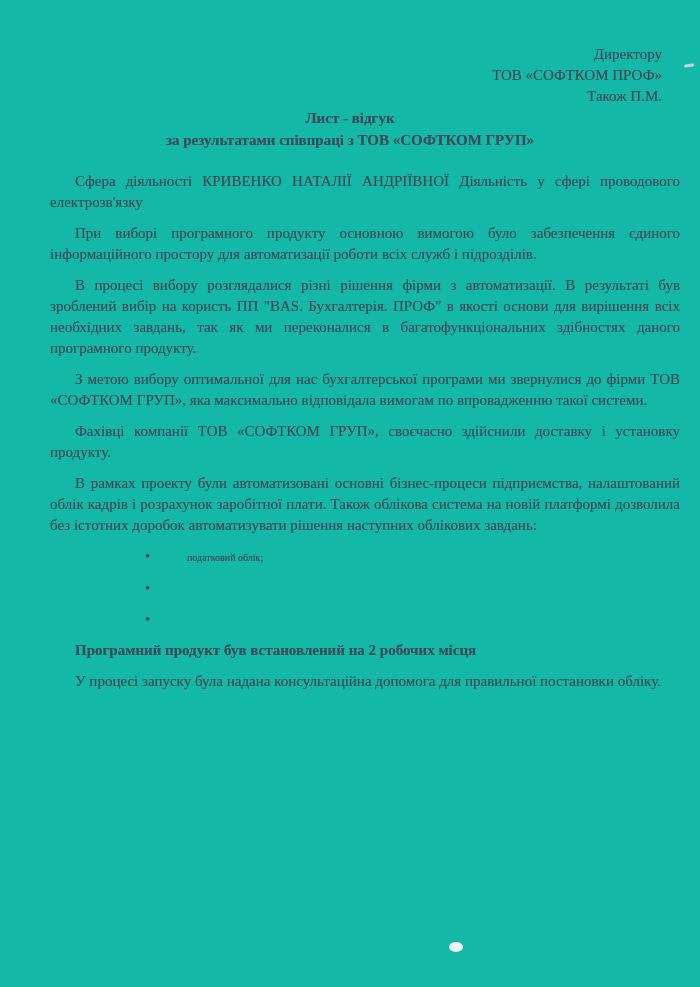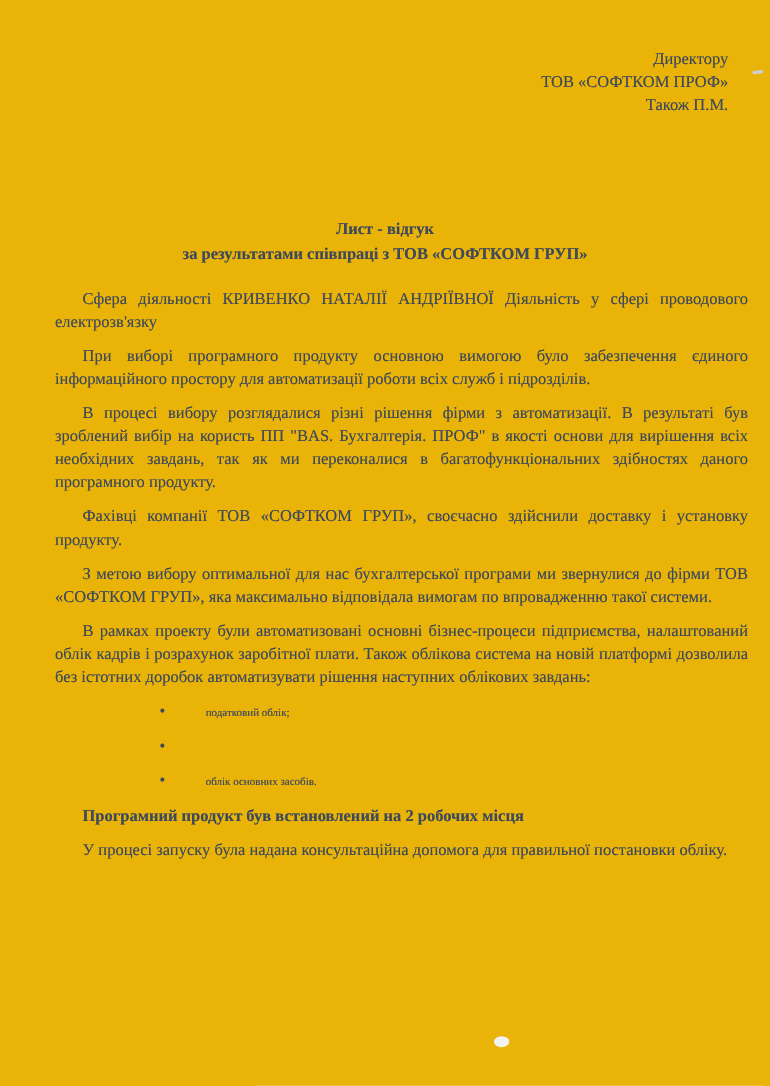--- a/index.html
+++ b/index.html
@@ -9,36 +9,35 @@
     background: #ffffff;
     font-family: "Liberation Serif", "DejaVu Serif", serif;
     color: #3e4a5c;
     position: relative;
     overflow: hidden;
   }
   .page {
     position: relative;
     width: 700px;
     height: 987px;
-    background: #eab308;
+    background: #14b8a6;
   }
   .scan-text {
     text-shadow: 0 0 0.45px rgba(62, 74, 92, 0.55);
   }
   
   .recipient {
     padding-top: 44px;
     margin-right: 38px;
     text-align: right;
     font-size: 15px;
     line-height: 21px;
   }
   
   .doc-title {
-    margin-top: 91px;
     text-align: center;
     font-weight: bold;
     font-size: 15px;
     line-height: 22px;
   }
   
   .body-text {
     margin: 20px 20px 0 50px;
     font-size: 15px;
     line-height: 21px;
@@ -92,35 +91,34 @@
 
   <div class="doc-title">
     <div>Лист - відгук</div>
     <div>за результатами співпраці з ТОВ «СОФТКОМ ГРУП»</div>
   </div>
 
   <div class="body-text">
     <p class="para">Сфера діяльності КРИВЕНКО НАТАЛІЇ АНДРІЇВНОЇ  Діяльність у сфері проводового електрозв'язку</p>
     <p class="para">При виборі програмного продукту основною вимогою було забезпечення єдиного інформаційного простору для автоматизації роботи всіх служб і підрозділів.</p>
     <p class="para">В процесі вибору розглядалися різні рішення фірми з автоматизації. В результаті був зроблений вибір на користь ПП "BAS. Бухгалтерія. ПРОФ" в якості основи для вирішення всіх необхідних завдань, так як ми переконалися в багатофункціональних здібностях даного програмного продукту.</p>
+    <p class="para">З метою вибору оптимальної для нас бухгалтерської програми ми звернулися до фірми ТОВ «СОФТКОМ ГРУП», яка максимально відповідала вимогам по впровадженню такої системи.</p>
     <p class="para">Фахівці компанії ТОВ «СОФТКОМ ГРУП», своєчасно здійснили доставку і установку продукту.</p>
-    <p class="para">З метою вибору оптимальної для нас бухгалтерської програми ми звернулися до фірми ТОВ «СОФТКОМ ГРУП», яка максимально відповідала вимогам по впровадженню такої системи.</p>
     <p class="para">В рамках проекту були автоматизовані основні бізнес-процеси підприємства, налаштований облік кадрів і розрахунок заробітної плати. Також облікова система на новій платформі дозволила без істотних доробок автоматизувати рішення наступних облікових завдань:</p>
 
     <div class="bullet-list">
       <div class="bullet-row">
         <span class="bullet-dot">•</span>
         <span class="bullet-label">податковий облік;</span>
       </div>
       <div class="bullet-row">
         <span class="bullet-dot">•</span>
       </div>
       <div class="bullet-row">
         <span class="bullet-dot">•</span>
-        <span class="bullet-label">облік основних засобів.</span>
       </div>
     </div>
 
     <p class="para no-justify">Програмний продукт був встановлений на 2  робочих  місця</p>
     <p class="para">У процесі запуску була надана консультаційна допомога для правильної постановки обліку.</p>
   </div>
 
   <div class="artifact artifact-dash"></div>
   <div class="artifact artifact-smudge"></div>
 

